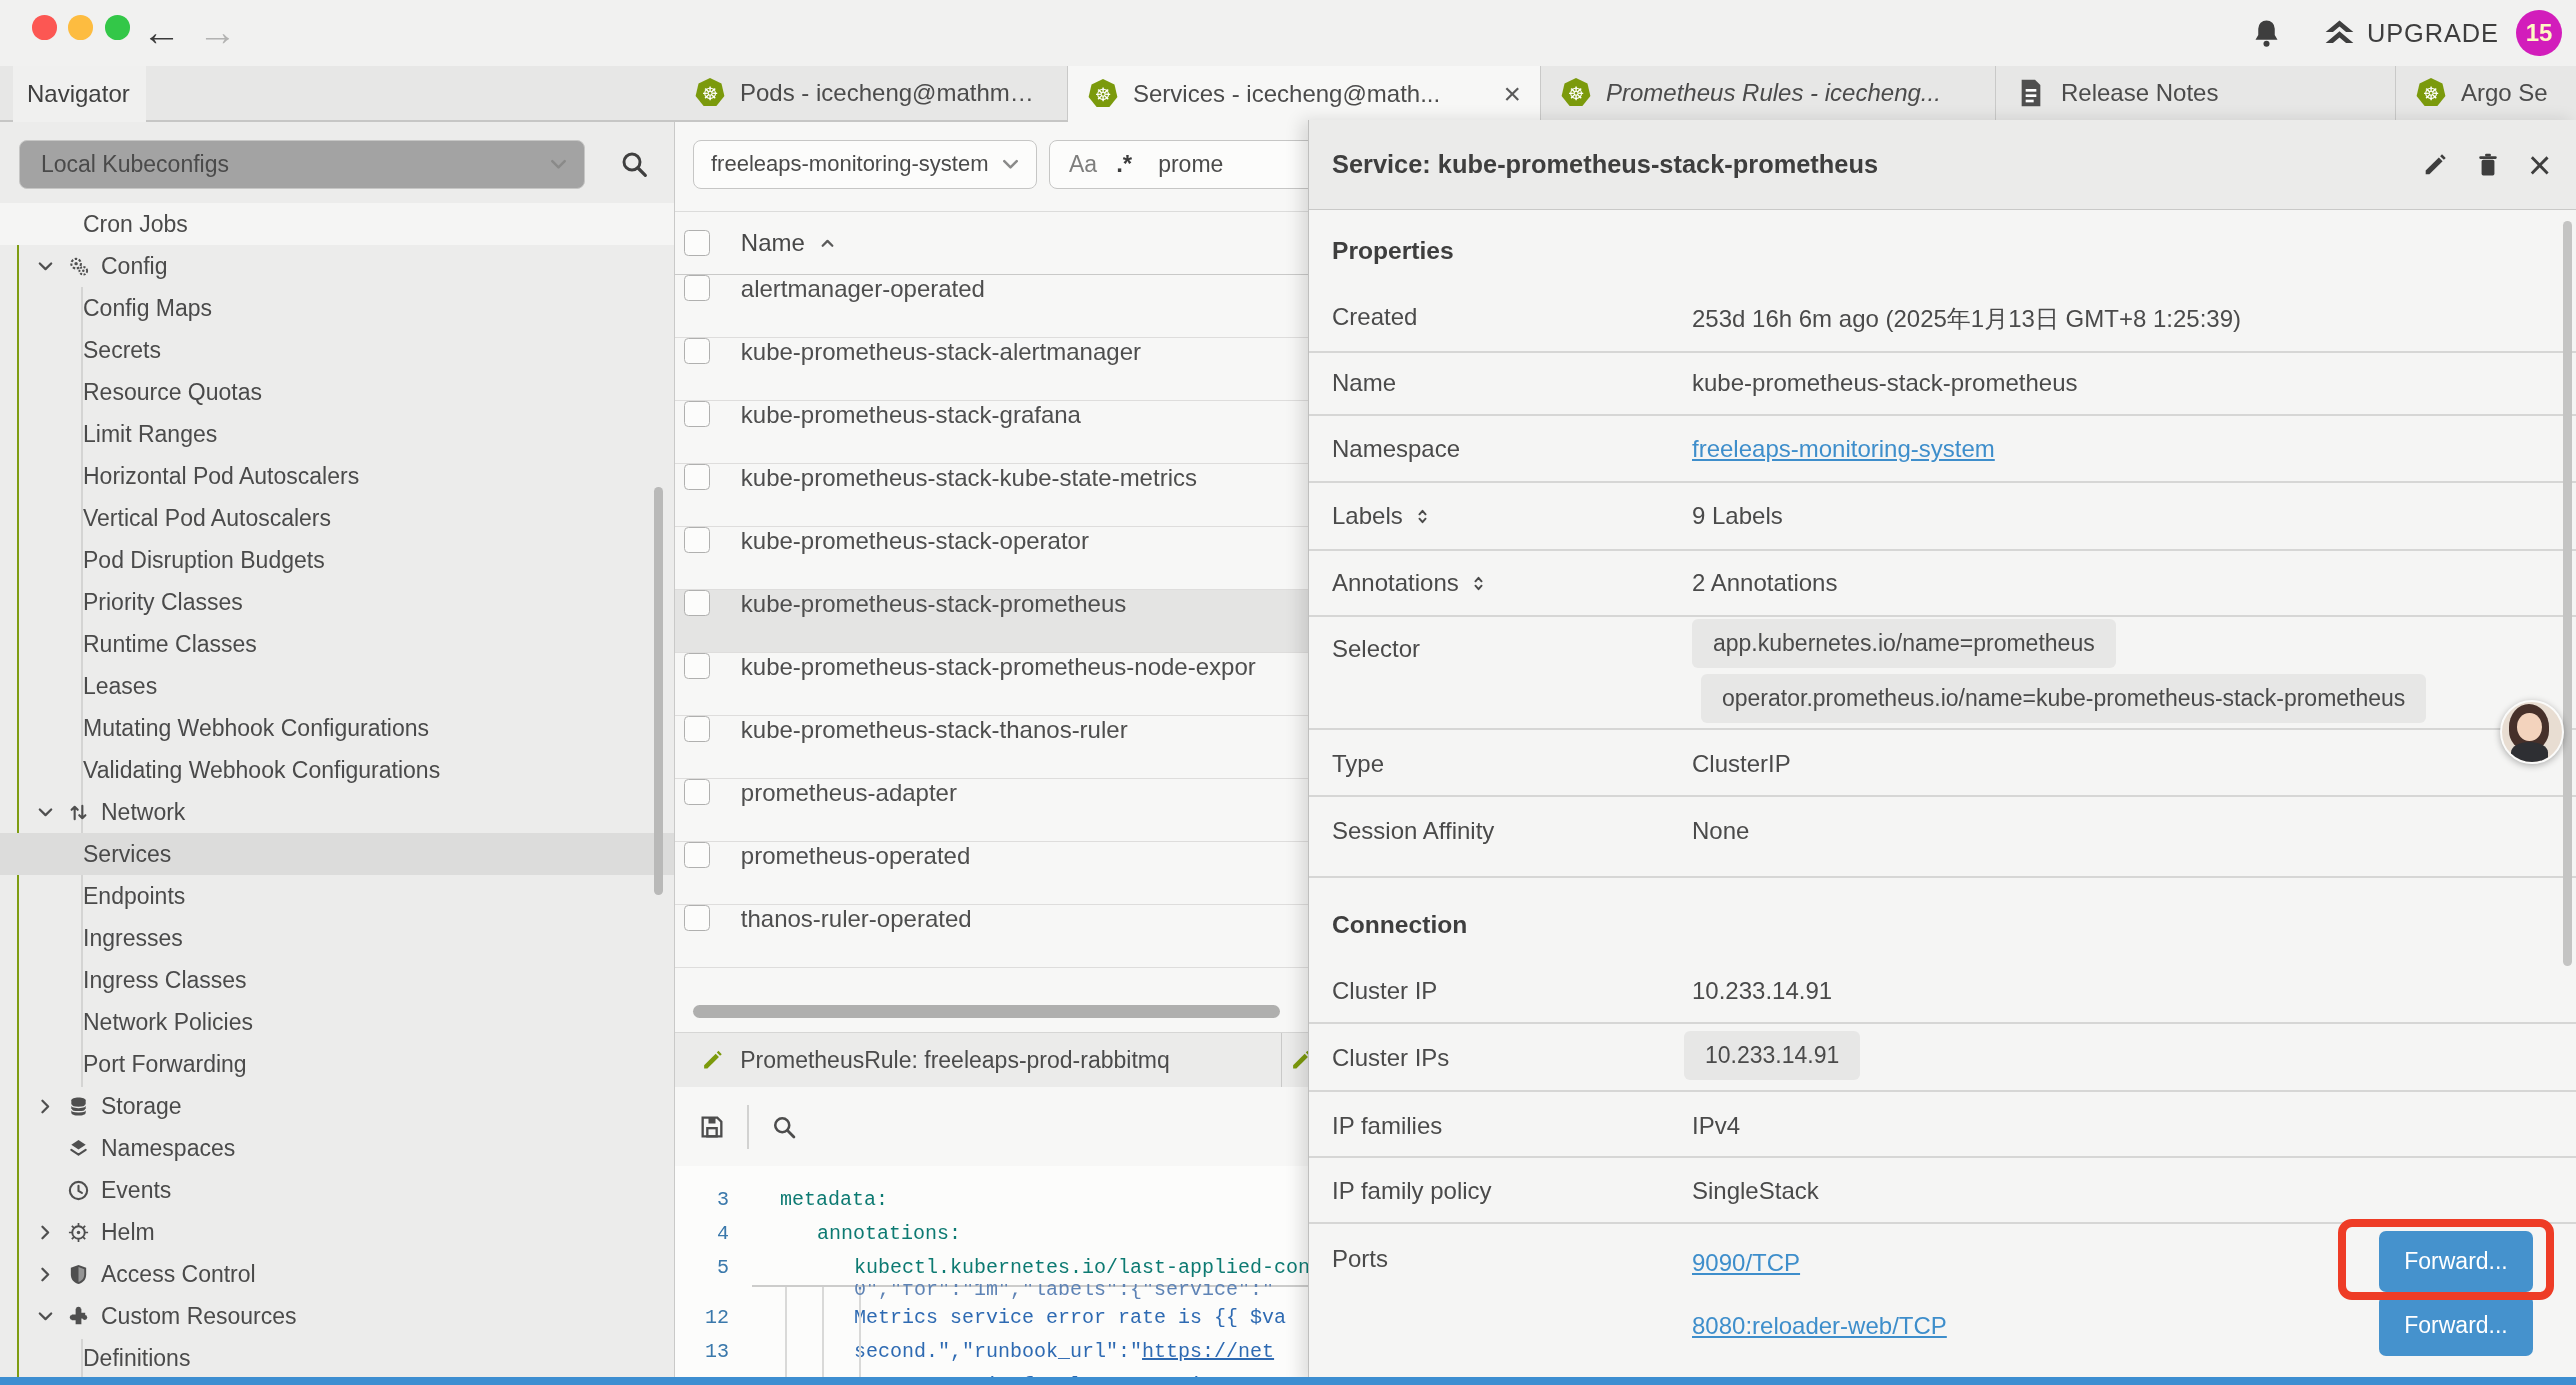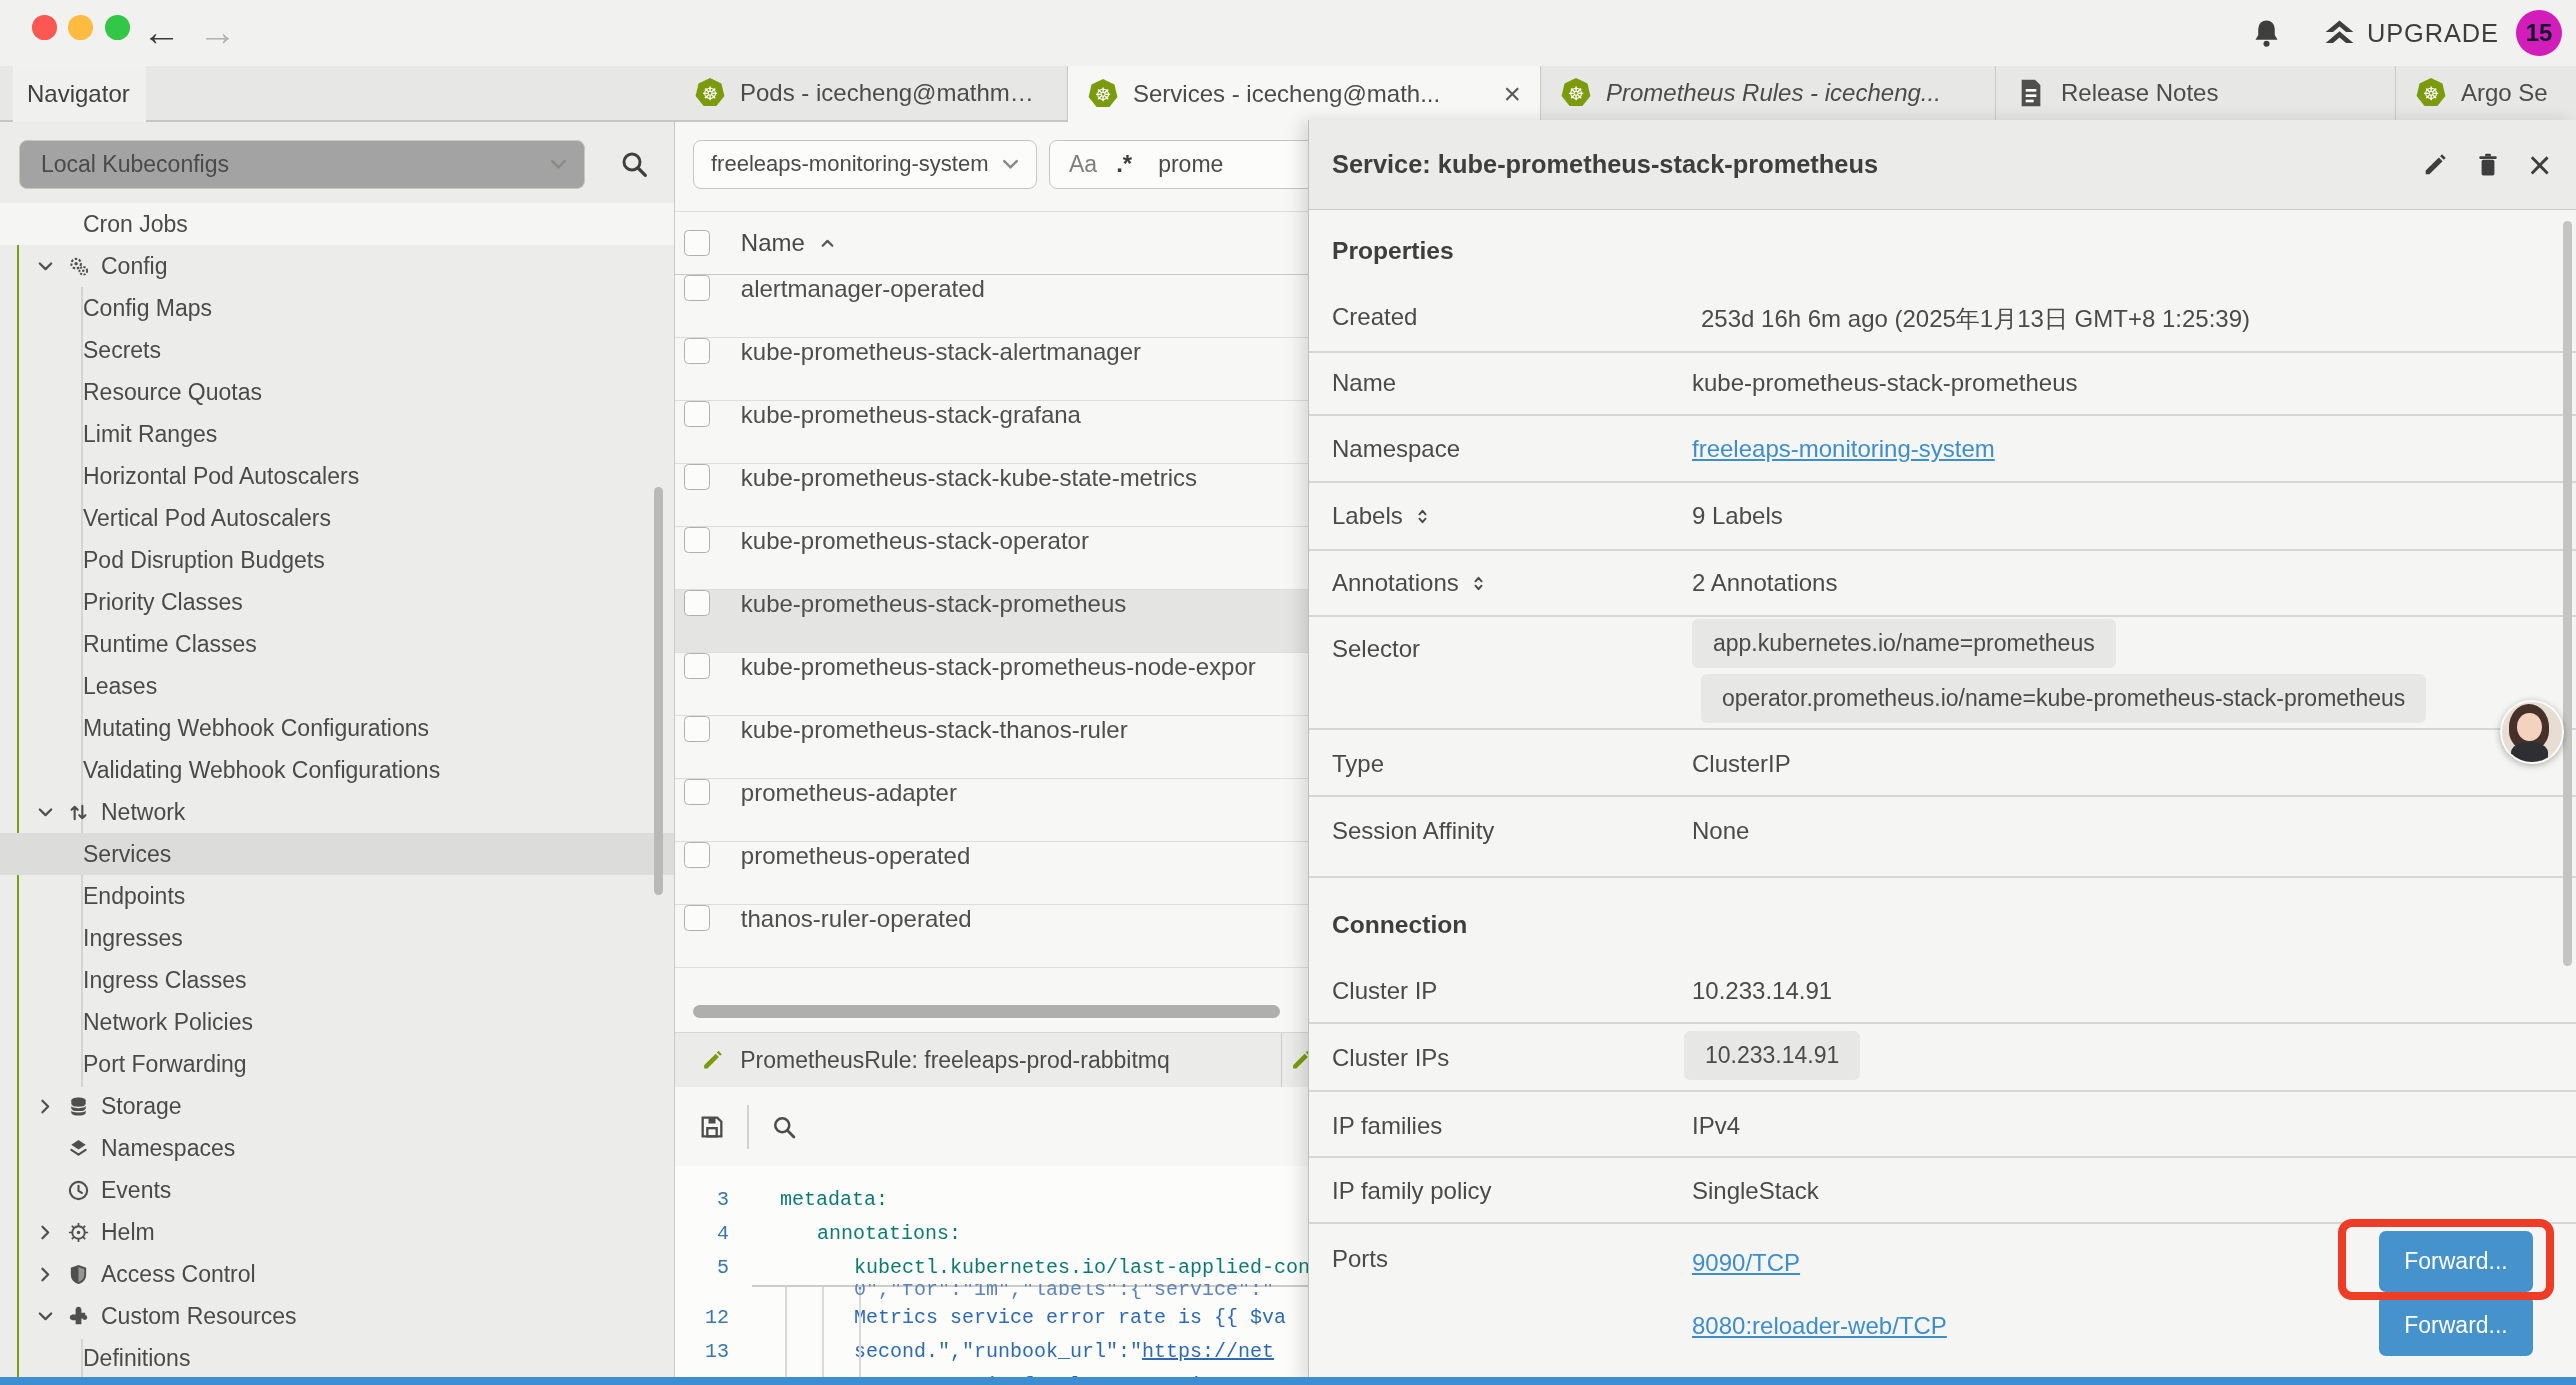--- a/index.html
+++ b/index.html
@@ -12,21 +12,21 @@
   .dot{position:absolute;top:15px;width:24.6px;height:24.6px;border-radius:50%;}
   .dot.r{left:32px;background:#fc5753;}
   .dot.y{left:68px;background:#fdbc40;}
   .dot.g{left:105px;background:#33c748;}
   .navarrow{position:absolute;top:7px;font-size:39px;line-height:49px;color:#3b3b3b;}
   .navarrow.fwd{color:#b3b3b2;}
   .bell-ic{position:absolute;left:2250px;top:16.7px;width:33px;height:33px;color:#3e3e3e;}
   .upg-ic{position:absolute;left:2322px;top:16px;width:35px;height:35px;color:#3e3e3e;}
   .upg-label{position:absolute;left:2367px;top:19px;font-size:25.4px;color:#3e3e3e;letter-spacing:0.9px;}
   .badge{position:absolute;left:2516px;top:9.6px;width:46px;height:46px;border-radius:50%;
-         background:#d21dbb;color:#0f172a;font-size:24px;font-weight:bold;display:flex;align-items:center;justify-content:center;}
+         background:#d21dbb;color:#fef9c3;font-size:24px;font-weight:bold;display:flex;align-items:center;justify-content:center;}
 
   
   .tabstrip{position:absolute;left:0;top:66px;width:100%;height:56px;background:#e7e7e6;}
   .strip-border{position:absolute;left:0;top:120px;width:100%;height:1.8px;background:#c6c6c5;}
   .navigator-tab{position:absolute;left:13px;top:66px;width:119px;height:56px;background:#f0f0ef;
                  font-size:24px;color:#3f3f3f;display:flex;align-items:center;padding-left:14px;z-index:2;}
   .main-tabs{position:absolute;left:675px;top:66px;height:56px;display:flex;z-index:2;}
   .main-tabs .tab{height:54px;background:#e7e7e6;border-right:1.8px solid #c9c9c8;display:flex;align-items:center;
                   padding:0 19px;box-sizing:border-box;overflow:hidden;white-space:nowrap;}
   .main-tabs .tab:nth-of-type(1){width:393px;}
@@ -617,21 +617,21 @@
             <rect x="4.5" y="4.5" width="15" height="2.3" rx="1"></rect>
             <rect x="9.5" y="2.3" width="5" height="2.4" rx="1"></rect>
           </svg>
         </span>
       <span class="d-close" style="margin-left:26px;margin-right:24.6px;">×</span>
     </div>
 
     <div class="sec-header" style="top:117px;">Properties</div>
 
     <div class="plabel" style="top:183px;">Created</div>
-    <div class="pvalue" style="top:183px;margin-left:9px;">253d 16h 6m ago (2025年1月13日 GMT+8 1:25:39)</div>
+    <div class="pvalue" style="top:183px;">253d 16h 6m ago (2025年1月13日 GMT+8 1:25:39)</div>
     <div class="sep" style="top:231px;"></div>
 
     <div class="plabel" style="top:249px;">Name</div>
     <div class="pvalue" style="top:249px;">kube-prometheus-stack-prometheus</div>
     <div class="sep" style="top:294px;"></div>
 
     <div class="plabel" style="top:315px;">Namespace</div>
     <div class="pvalue link" style="top:315px;">freeleaps-monitoring-system</div>
     <div class="sep" style="top:361px;"></div>
 

